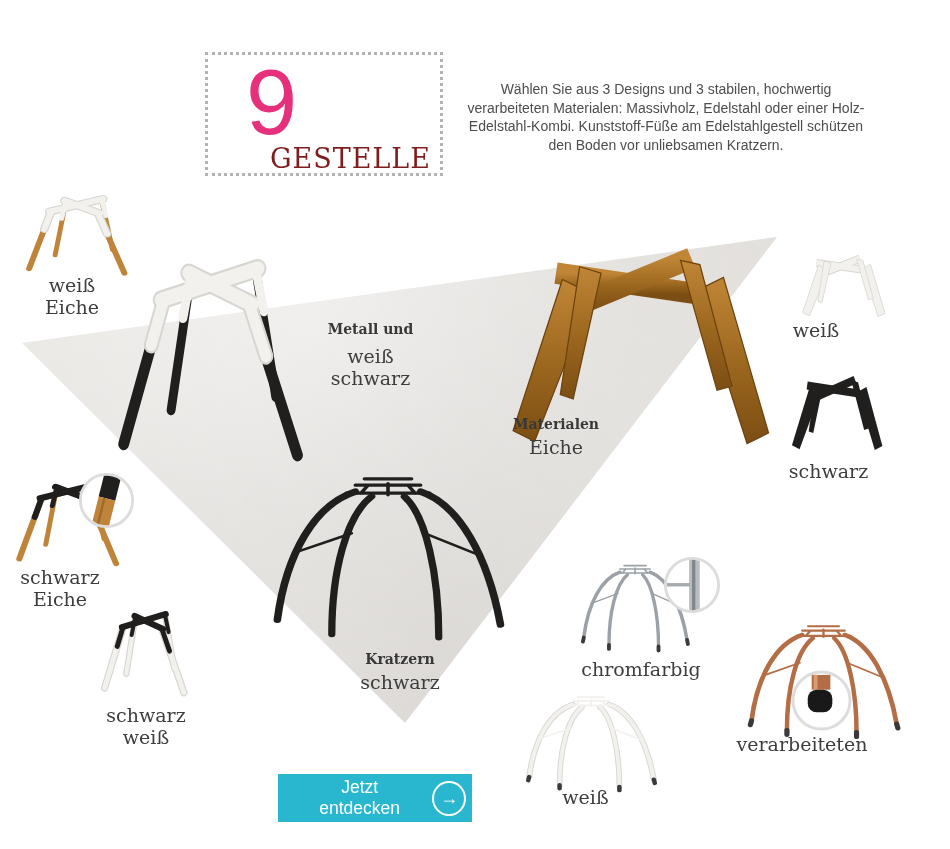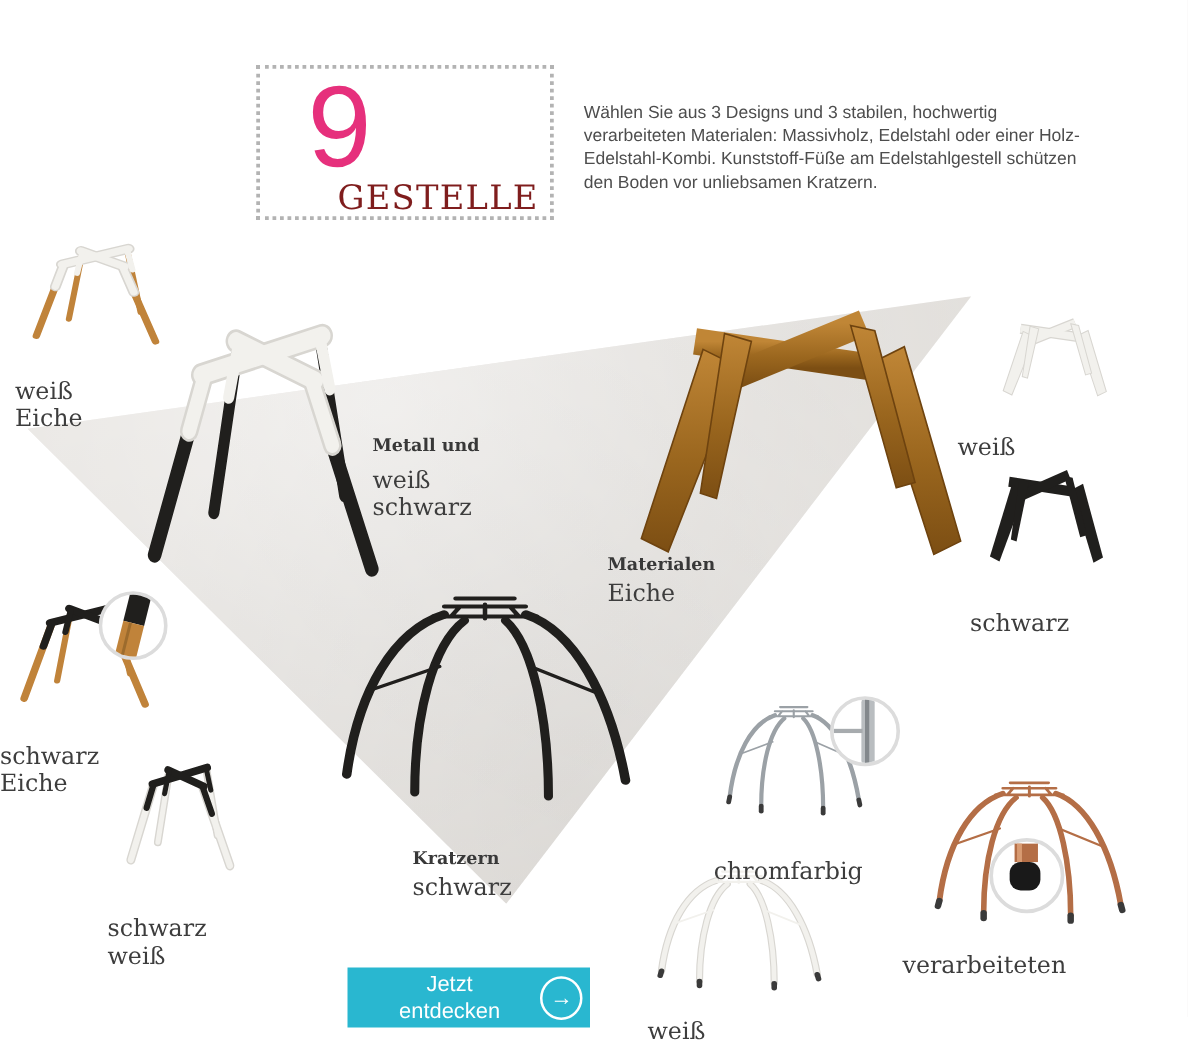--- a/index.html
+++ b/index.html
@@ -5,35 +5,35 @@
   html,body{margin:0;padding:0;background:#fff;}
   .stage{position:relative;width:950px;height:849px;background:#fff;overflow:hidden;
          font-family:"DejaVu Serif",serif;color:var(--text-dark,#3d3d3d);}
   .abs{position:absolute;}
 
   
   .count-box{left:205px;top:52px;width:238px;height:124px;border:3px dotted var(--dot-border,#b3b3b3);box-sizing:border-box;}
   .count-num{left:246px;top:56px;font-family:"Liberation Sans",sans-serif;font-weight:200;
              font-size:92px;line-height:92px;letter-spacing:6px;color:var(--accent-pink,#e6307c);}
   .count-label{left:205px;top:143px;width:226px;text-align:right;font-size:27px;letter-spacing:1px;color:#7f1d1d;}
-  .desc{left:467px;top:80px;width:398px;text-align:left;font-family:"Liberation Sans","DejaVu Sans",sans-serif;
+  .desc{left:467px;top:80px;width:398px;text-align:center;font-family:"Liberation Sans","DejaVu Sans",sans-serif;
         font-size:14px;line-height:18.5px;color:var(--text-body,#4d4d4d);}
 
   
   .triangle{left:0;top:0;width:950px;height:849px;
     clip-path:polygon(22px 343px,777px 237px,405px 723px);
     background:
       radial-gradient(ellipse at 32% 38%, rgba(255,255,255,.55), transparent 60%),
       radial-gradient(ellipse at 68% 32%, rgba(0,0,0,.045), transparent 55%),
       radial-gradient(ellipse at 48% 75%, rgba(0,0,0,.06), transparent 52%),
       radial-gradient(ellipse at 15% 60%, rgba(0,0,0,.04), transparent 45%),
       var(--triangle,#e8e5e1);}
 
   
-  .lbl{text-align:left;font-size:19px;line-height:22px;color:var(--text-dark,#3d3d3d);margin-top:28px;}
+  .lbl{text-align:center;font-size:19px;line-height:22px;color:var(--text-dark,#3d3d3d);}
   .lbl b{font-size:14px;line-height:23px;font-weight:700;color:#383838;}
   .lbl span{display:block;}
 
   
   svg{display:block;}
   .st-black{stroke:var(--black,#201f1d);}
   .st-oak{stroke:var(--oak,#c0833a);}
   .st-white{stroke:var(--white-frame,#f2f1ed);}
   .st-out{stroke:var(--frame-outline,#d8d6d1);}
   .st-chrome{stroke:var(--chrome,#9ba1a6);}

